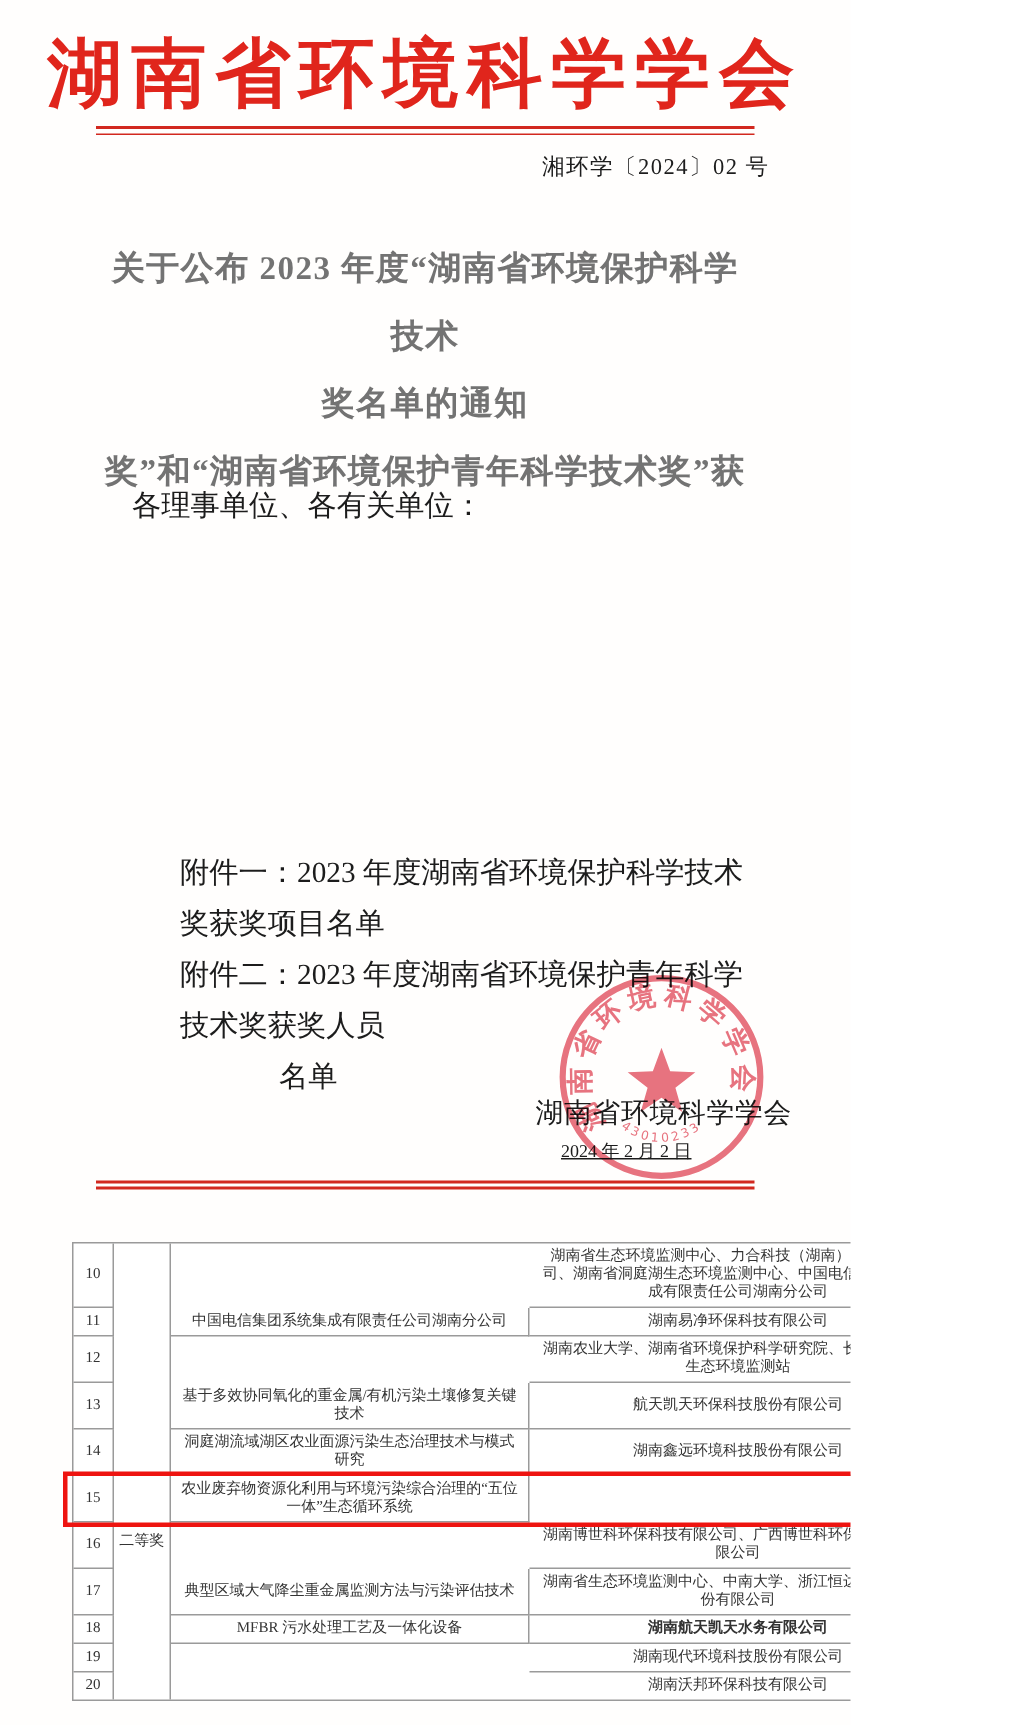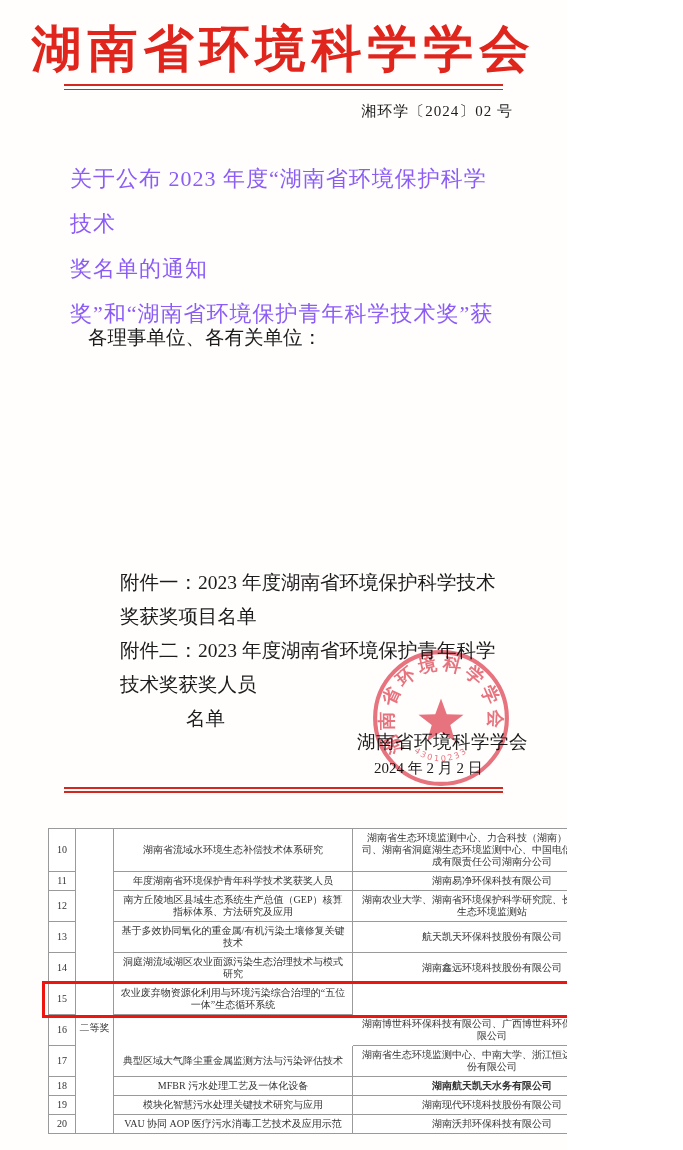--- a/index.html
+++ b/index.html
@@ -23,43 +23,43 @@
   .rule-top-a{top:84px;height:2px;}
   .rule-top-b{top:89px;height:1px;}
   .rule-bottom-a{top:787px;height:2px;}
   .rule-bottom-b{top:791px;height:2px;}
   .doc-number{
     position:absolute;top:102px;right:54px;
     font-size:15px;color:#1d1d1d;letter-spacing:1px;
   }
   .notice-title{
     position:absolute;top:156px;left:70px;right:70px;
-    text-align:left;
-    font-size:22px;font-weight:normal;color:#8b5cf6;
+    text-align:center;
+    font-size:22px;font-weight:bold;color:#737373;
     line-height:45px;letter-spacing:1px;
   }
   .body-text{
     position:absolute;top:322px;left:88px;width:507px;
     font-size:19.5px;line-height:31px;color:#1c1c1c;
   }
   .body-text .para{
     text-indent:2em;text-align:justify;
   }
   .attachments{
     position:absolute;top:566px;left:120px;right:60px;
     font-size:19.5px;line-height:34px;color:#1c1c1c;
   }
   .attachments .cont{margin-left:66px;}
   .signature{
     position:absolute;top:729px;left:357px;
     font-size:18.5px;color:#1c1c1c;letter-spacing:0.5px;
   }
   .sign-date{
     position:absolute;top:759px;left:374px;
-    font-size:15px;color:#1c1c1c;
+    font-size:12px;color:#1c1c1c;text-decoration:underline;
   }
   .seal{
     position:absolute;left:371px;top:648px;width:140px;height:140px;
     mix-blend-mode:multiply;opacity:0.88;
   }
   
   .award-table{
     position:absolute;left:48px;top:828px;width:582px;
     display:grid;
     grid-template-columns:27px 38px 239px 278px;
@@ -144,47 +144,43 @@
   </svg>
 
   <div class="rule rule-bottom-a"></div>
   <div class="rule rule-bottom-b"></div>
 
   <div class="award-table">
       <div class="cell award-cell" style="grid-row: 1 / span 11;">
         <span class="award-label">二等奖</span>
       </div>
       <div class="cell no" style="grid-area: 1 / 1;">10</div>
-      <div class="cell project" style="grid-area: 1 / 3;">湖南省流域水环境生态补偿技术体系研究</div>
       <div class="cell org" style="grid-area: 1 / 4;">湖南省生态环境监测中心、力合科技（湖南）股份有限公司、湖南省洞庭湖生态环境监测中心、中国电信集团系统集成有限责任公司湖南分公司</div>
       <div class="cell no" style="grid-area: 2 / 1;">11</div>
-      <div class="cell project" style="grid-area: 2 / 3;">年度湖南省环境保护青年科学技术奖获奖人员</div>
+      <div class="cell project" style="grid-area: 2 / 3;">中国电信集团系统集成有限责任公司湖南分公司</div>
       <div class="cell org" style="grid-area: 2 / 4;">湖南易净环保科技有限公司</div>
       <div class="cell no" style="grid-area: 3 / 1;">12</div>
-      <div class="cell project" style="grid-area: 3 / 3;">南方丘陵地区县域生态系统生产总值（GEP）核算指标体系、方法研究及应用</div>
       <div class="cell org" style="grid-area: 3 / 4;">湖南农业大学、湖南省环境保护科学研究院、长沙市长沙县生态环境监测站</div>
       <div class="cell no" style="grid-area: 4 / 1;">13</div>
       <div class="cell project" style="grid-area: 4 / 3;">基于多效协同氧化的重金属/有机污染土壤修复关键技术</div>
       <div class="cell org" style="grid-area: 4 / 4;">航天凯天环保科技股份有限公司</div>
       <div class="cell no" style="grid-area: 5 / 1;">14</div>
       <div class="cell project" style="grid-area: 5 / 3;">洞庭湖流域湖区农业面源污染生态治理技术与模式研究</div>
       <div class="cell org" style="grid-area: 5 / 4;">湖南鑫远环境科技股份有限公司</div>
       <div class="cell no hl" style="grid-area: 6 / 1;">15</div>
       <div class="cell project hl" style="grid-area: 6 / 3;">农业废弃物资源化利用与环境污染综合治理的“五位一体”生态循环系统</div>
       <div class="cell no" style="grid-area: 7 / 1;">16</div>
       <div class="cell org" style="grid-area: 7 / 4;">湖南博世科环保科技有限公司、广西博世科环保科技股份有限公司</div>
       <div class="cell no" style="grid-area: 8 / 1;">17</div>
       <div class="cell project" style="grid-area: 8 / 3;">典型区域大气降尘重金属监测方法与污染评估技术</div>
       <div class="cell org" style="grid-area: 8 / 4;">湖南省生态环境监测中心、中南大学、浙江恒达仪器仪表股份有限公司</div>
       <div class="cell no" style="grid-area: 9 / 1;">18</div>
       <div class="cell project" style="grid-area: 9 / 3;">MFBR 污水处理工艺及一体化设备</div>
       <div class="cell org" style="grid-area: 9 / 4; font-weight: bold;">湖南航天凯天水务有限公司</div>
       <div class="cell no" style="grid-area: 10 / 1;">19</div>
-      <div class="cell project" style="grid-area: 10 / 3;">模块化智慧污水处理关键技术研究与应用</div>
       <div class="cell org" style="grid-area: 10 / 4;">湖南现代环境科技股份有限公司</div>
       <div class="cell no last" style="grid-area: 11 / 1;">20</div>
-      <div class="cell project last" style="grid-area: 11 / 3;">VAU 协同 AOP 医疗污水消毒工艺技术及应用示范</div>
       <div class="cell org last" style="grid-area: 11 / 4;">湖南沃邦环保科技有限公司</div>
     </div>
 
   <div class="highlight-box" style="left: 42px; width: 606px; top: 981px; height: 37px;"></div>
 
 </div>
 
 </body></html>

